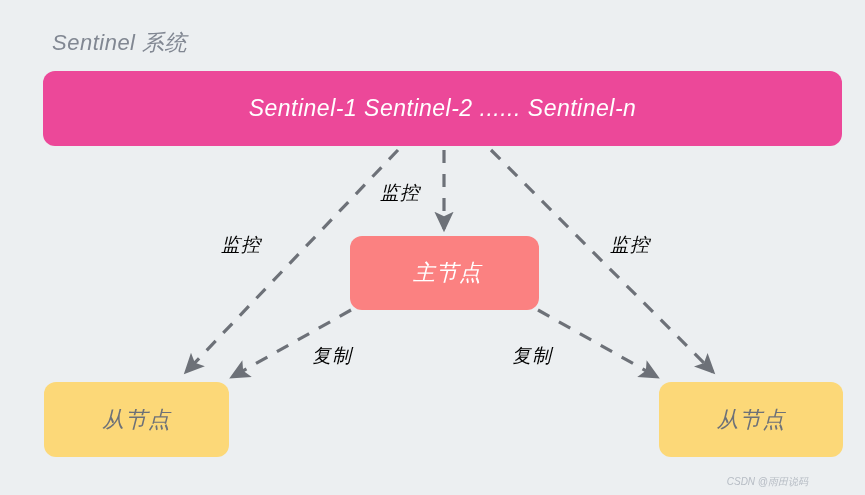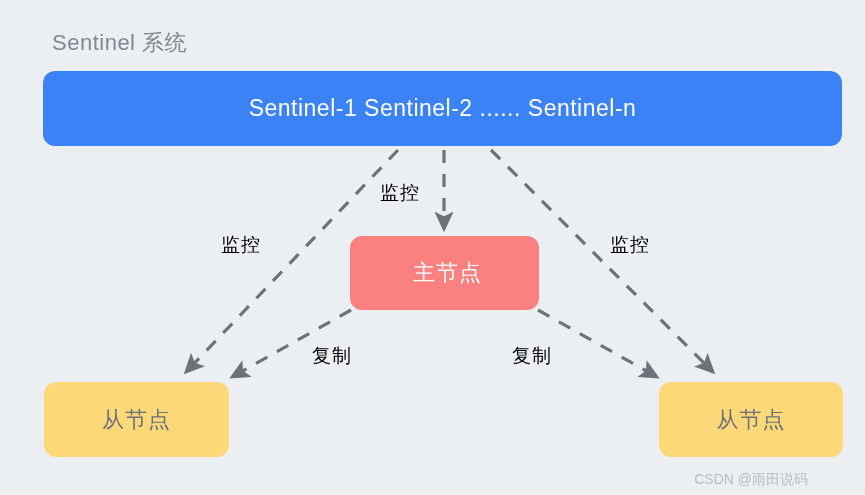--- a/index.html
+++ b/index.html
@@ -11,20 +11,21 @@
     height: 495px;
     background: #eceff1;
     font-family: "Liberation Sans", "DejaVu Sans", sans-serif;
     overflow: hidden;
   }
   #canvas {
     position: relative;
     width: 824px;
     height: 495px;
     background: #eceff1;
+    font-style: italic;
   }
   #edges {
     position: absolute;
     left: 0;
     top: 0;
     width: 865px;
     height: 495px;
   }
   .title {
     position: absolute;
@@ -42,21 +43,21 @@
     justify-content: center;
     box-sizing: border-box;
     border-radius: 12px;
     white-space: nowrap;
   }
   .sentinel-bar {
     left: 43px;
     top: 71px;
     width: 799px;
     height: 75px;
-    background: #3b82f6;
+    background: #ec4899;
     color: #ffffff;
     font-size: 23px;
     letter-spacing: 0.5px;
   }
   .master-node {
     left: 350px;
     top: 236px;
     width: 189px;
     height: 74px;
     background: #fb8181;
@@ -94,21 +95,21 @@
   }
   .lbl-monitor-left  { left: 221px; top: 232px; }
   .lbl-monitor-mid   { left: 380px; top: 180px; }
   .lbl-monitor-right { left: 610px; top: 232px; }
   .lbl-repl-left     { left: 312px; top: 343px; }
   .lbl-repl-right    { left: 512px; top: 343px; }
   .watermark {
     position: absolute;
     right: 16px;
     bottom: 6px;
-    font-size: 14px;
+    font-size: 10px;
     color: #b6bcc4;
     white-space: nowrap;
     margin-left: 32px;
   }
 </style>
 </head>
 <body>
 
 <div id="canvas">
 

